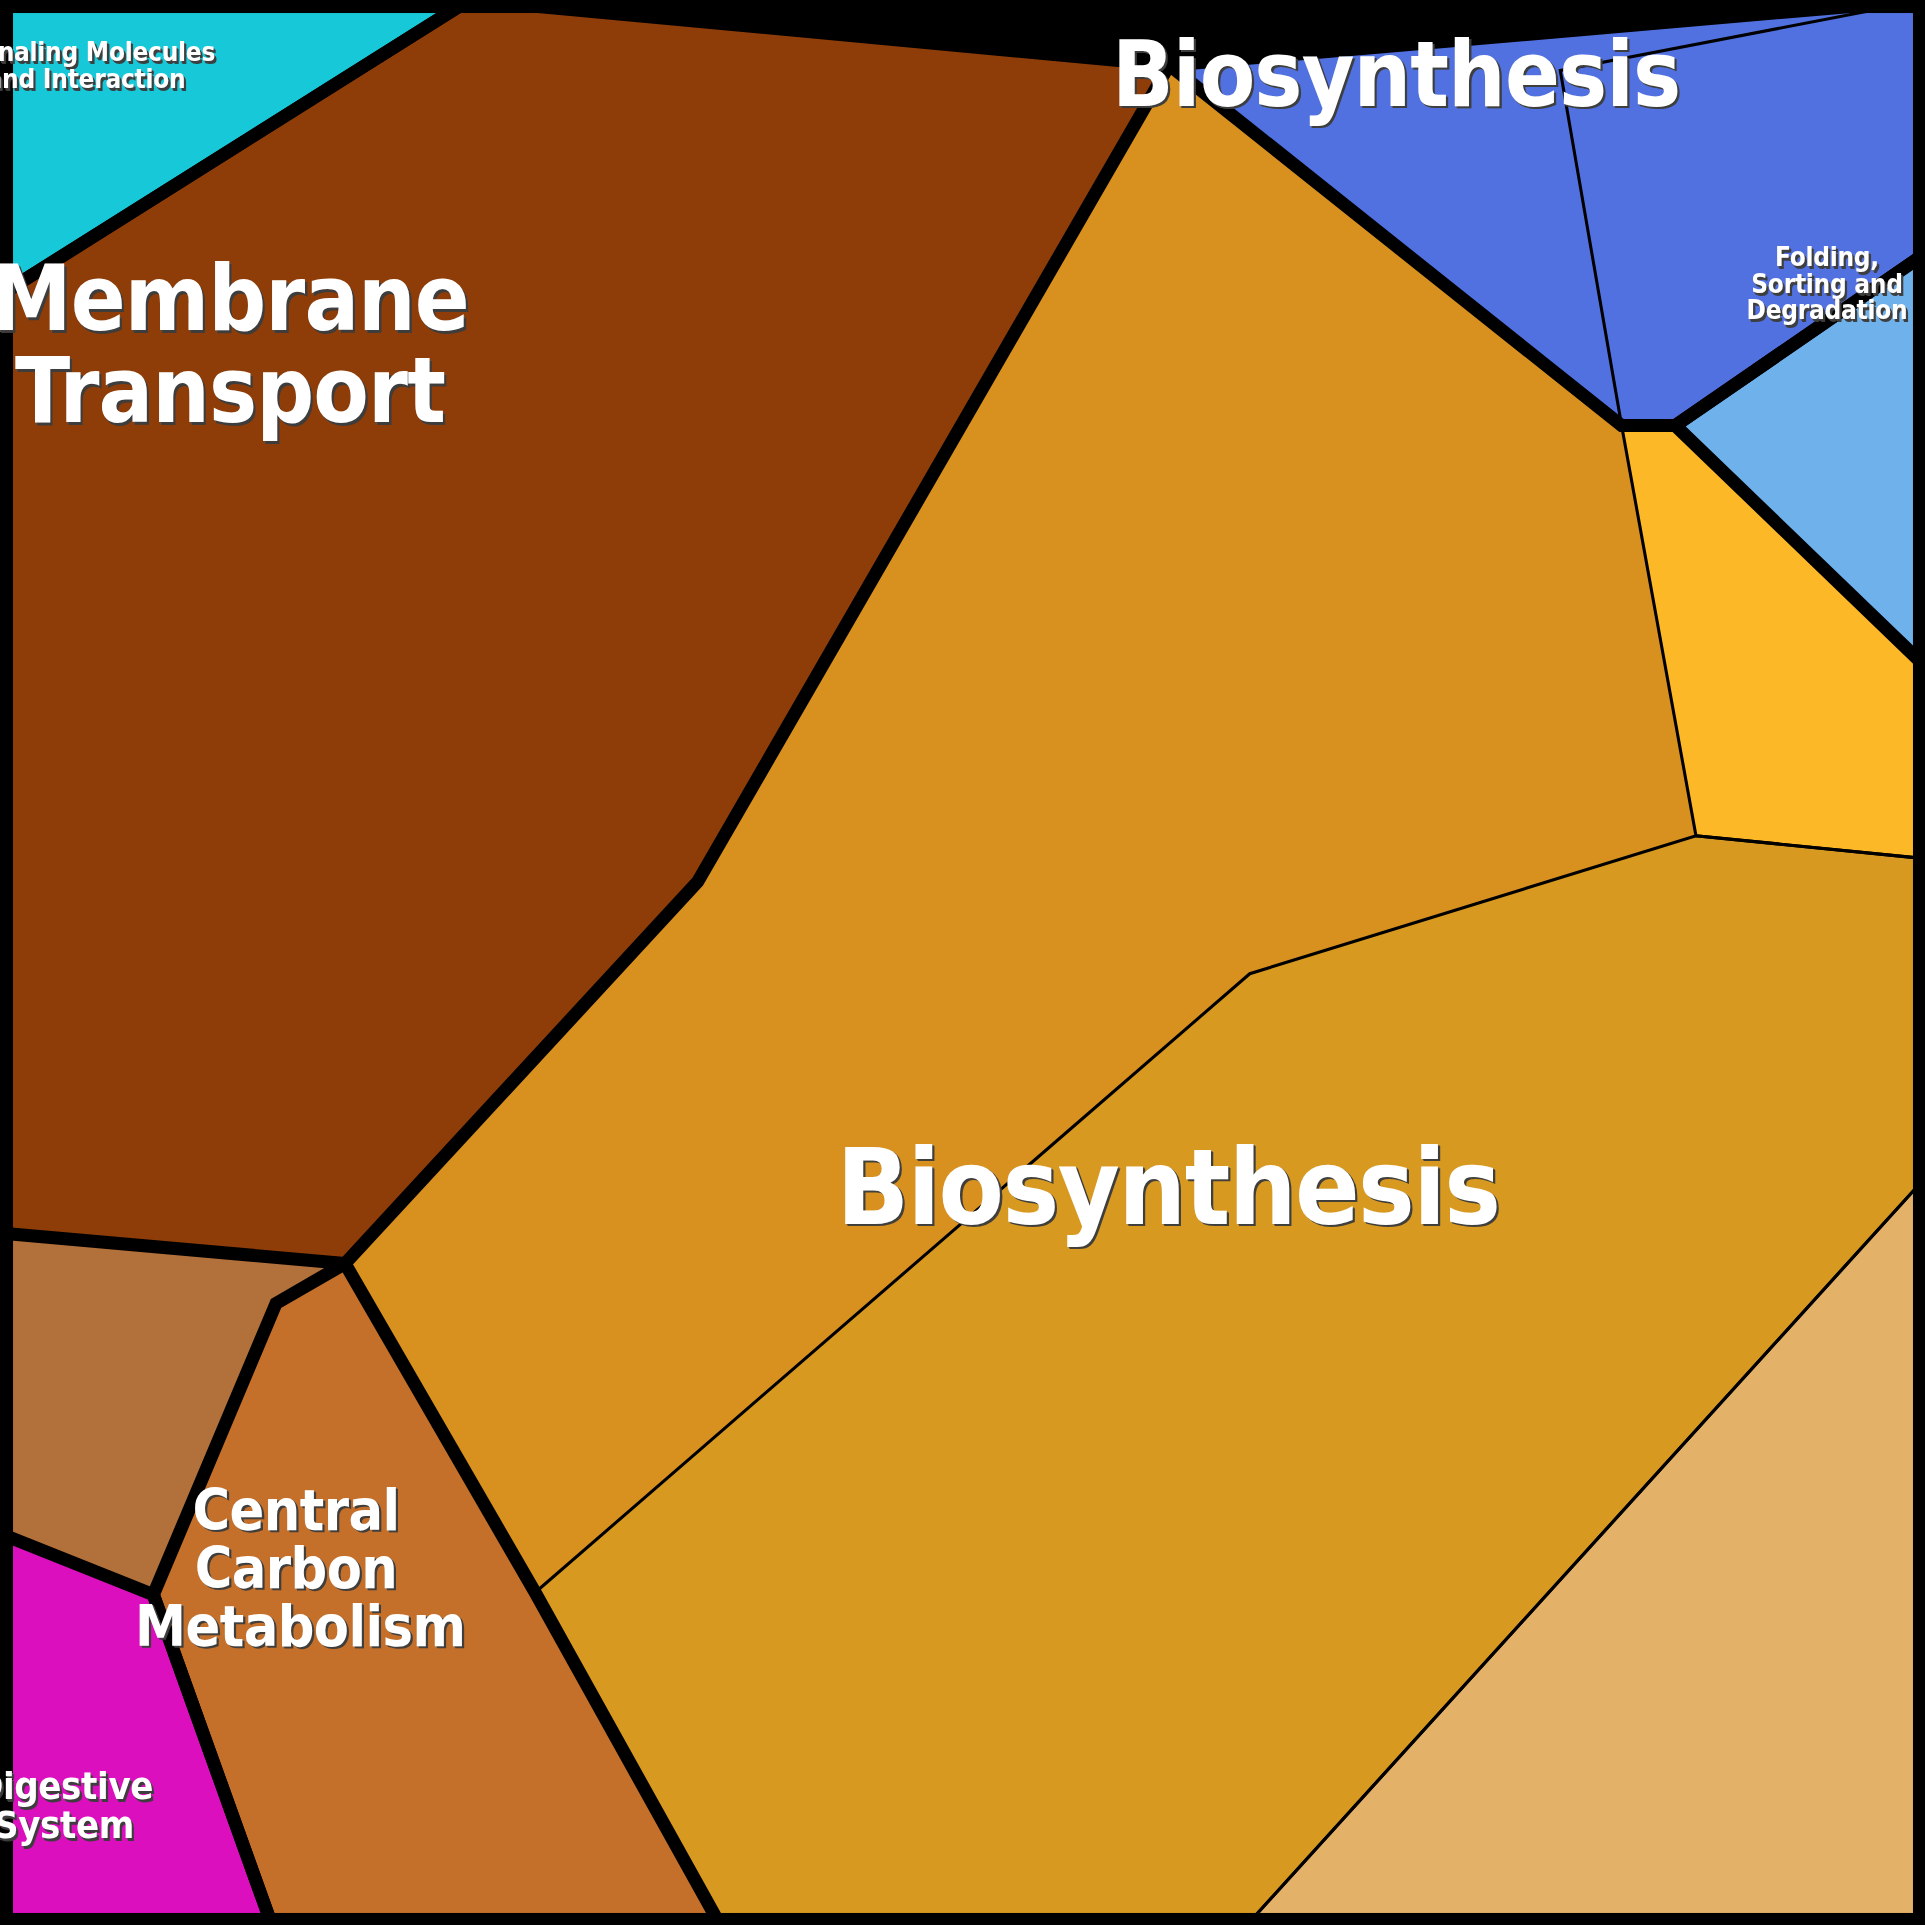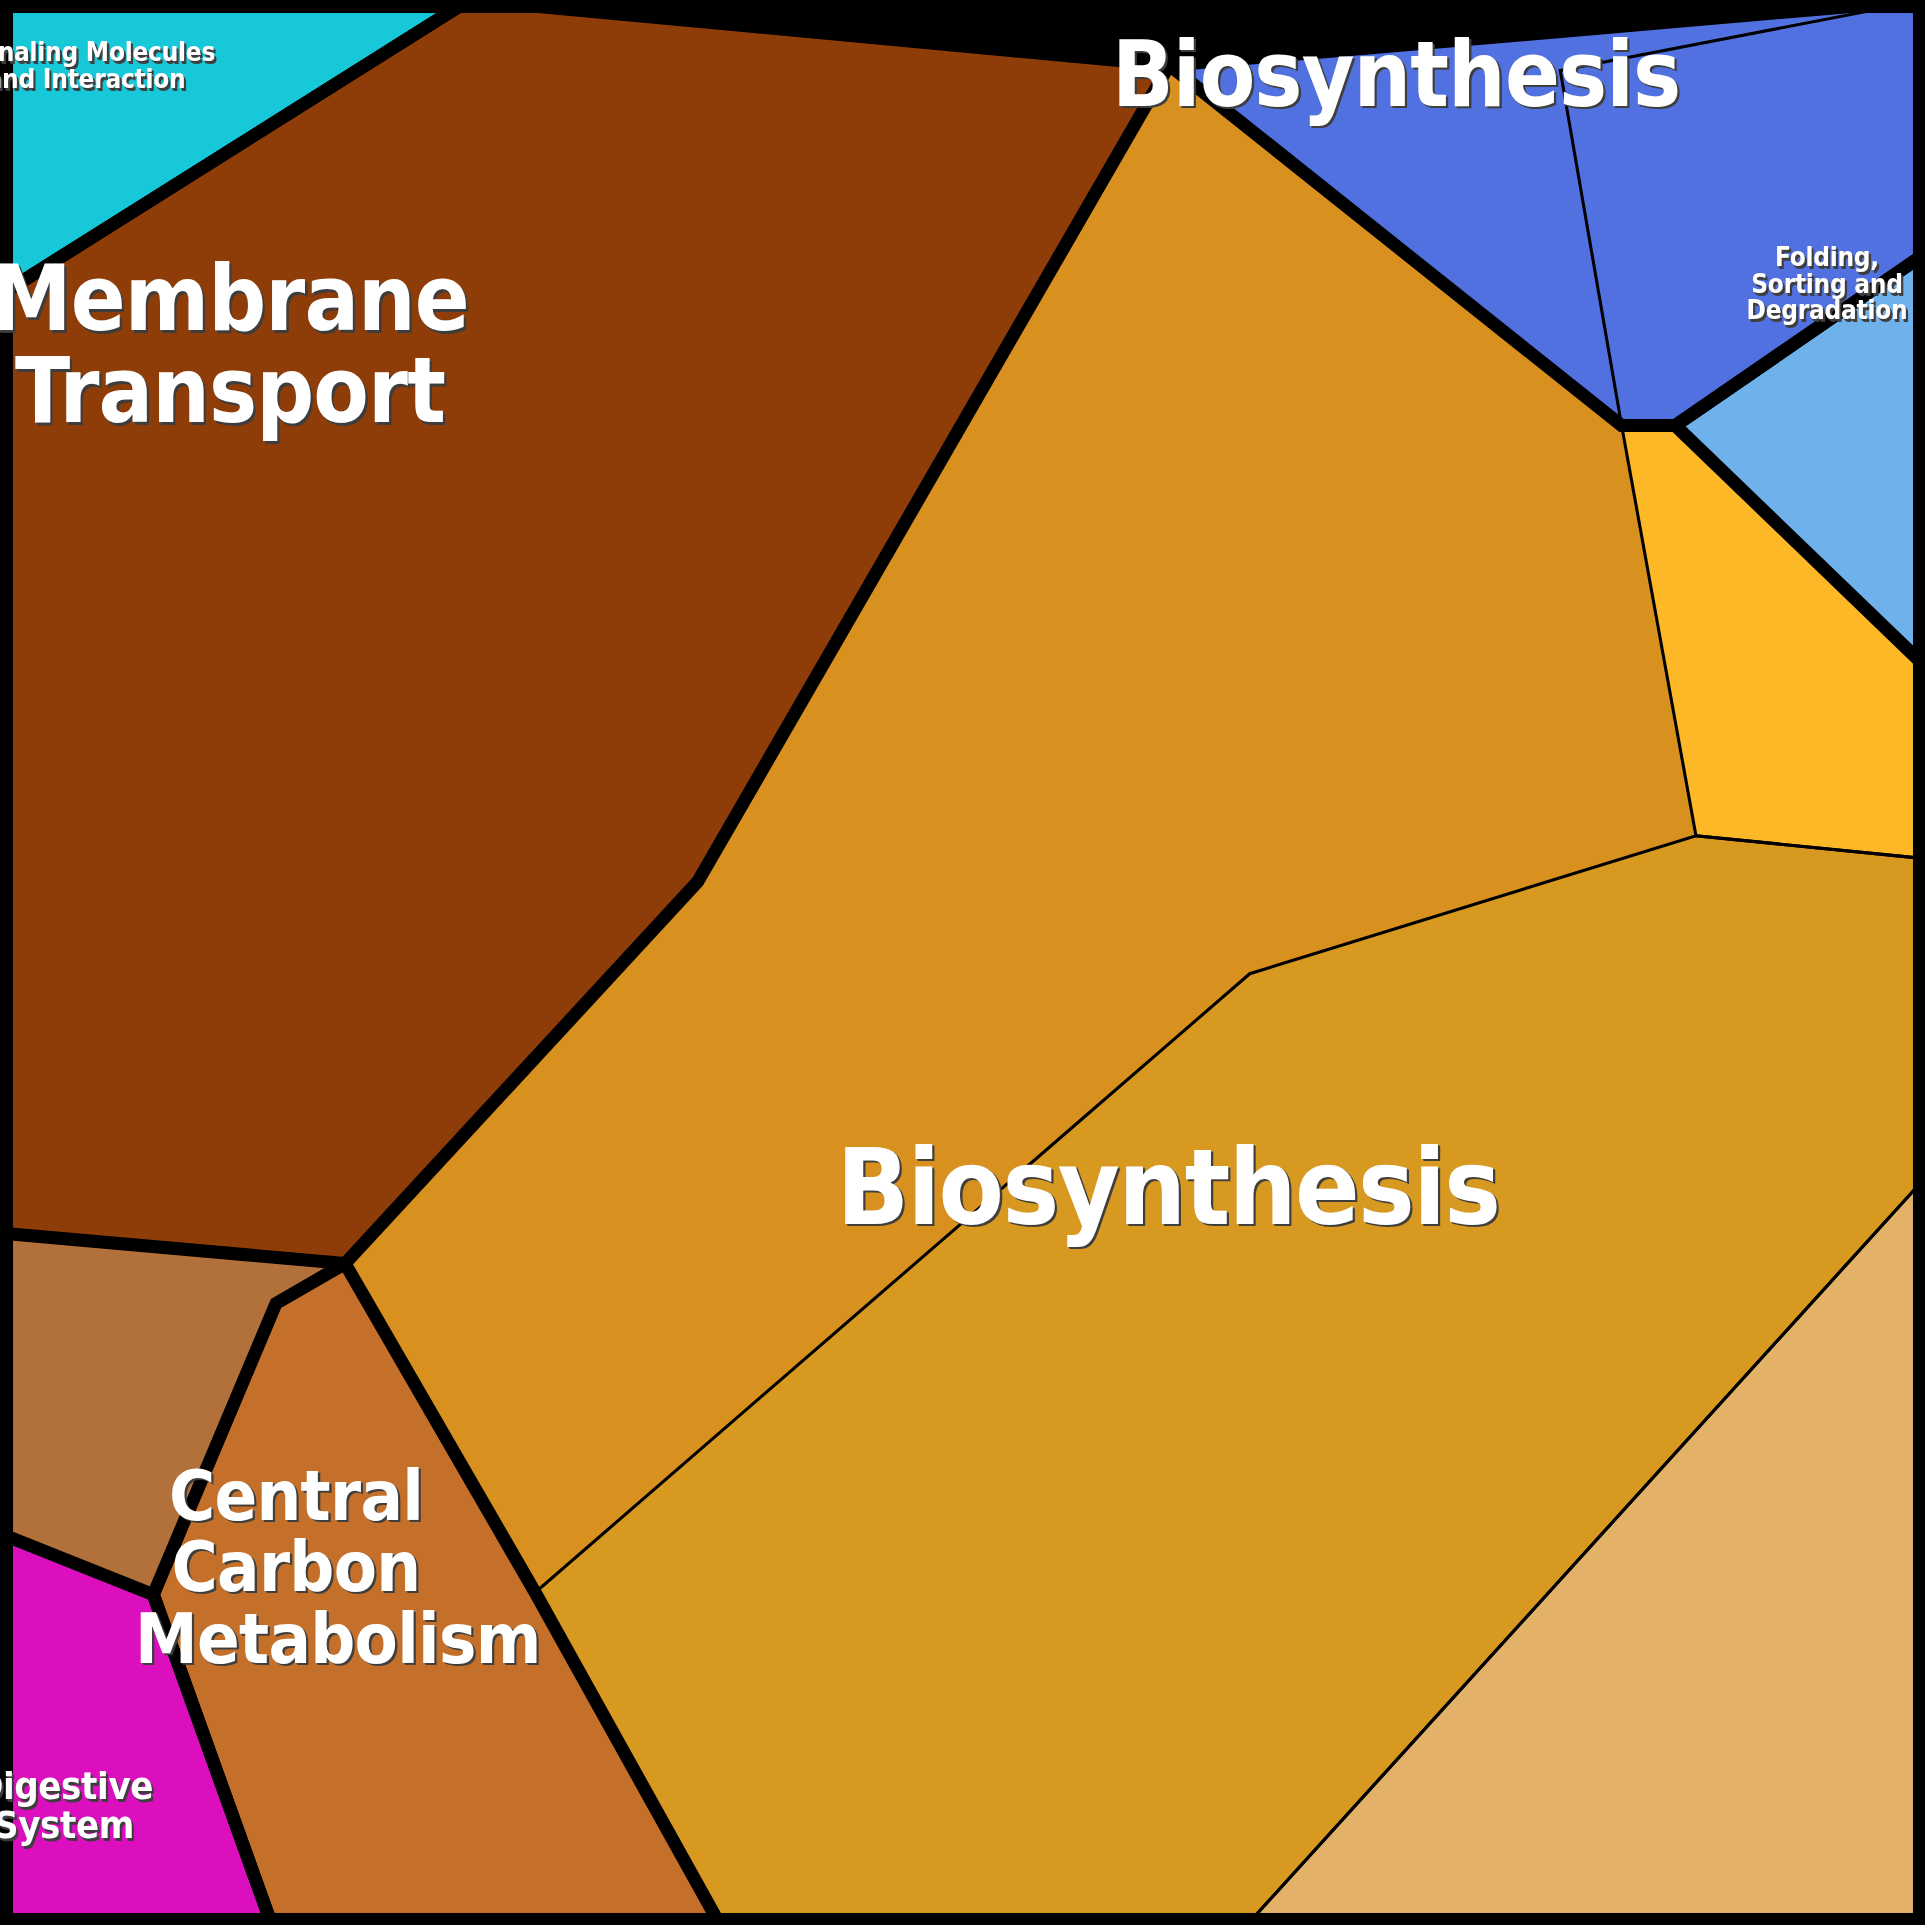--- a/index.html
+++ b/index.html
@@ -52,21 +52,21 @@
     letter-spacing: -0.01em;
     text-shadow:
        2.3px 2.3px 0 rgba(60,60,60,0.95),
        1.5px 1.5px 0 rgba(90,90,90,0.9);
     pointer-events: none;
     transform: translate(-50%, -50%);
     font-stretch: condensed;
   }
   .label.sz-xl   { font-size: 106px; letter-spacing: -0.015em; }
   .label.sz-lg   { font-size: 90px; }
-  .label.sz-md   { font-size: 70px;  }
+  .label.sz-md   { font-size: 57px;  }
   .label.sz-sm   { font-size: 38px;  }
   .label.sz-xs   { font-size: 26px;  }
 </style>
 </head>
 <body>
 
 <div id="stage">
 
   <svg id="treemap" viewBox="0 0 2512 2512">
 

